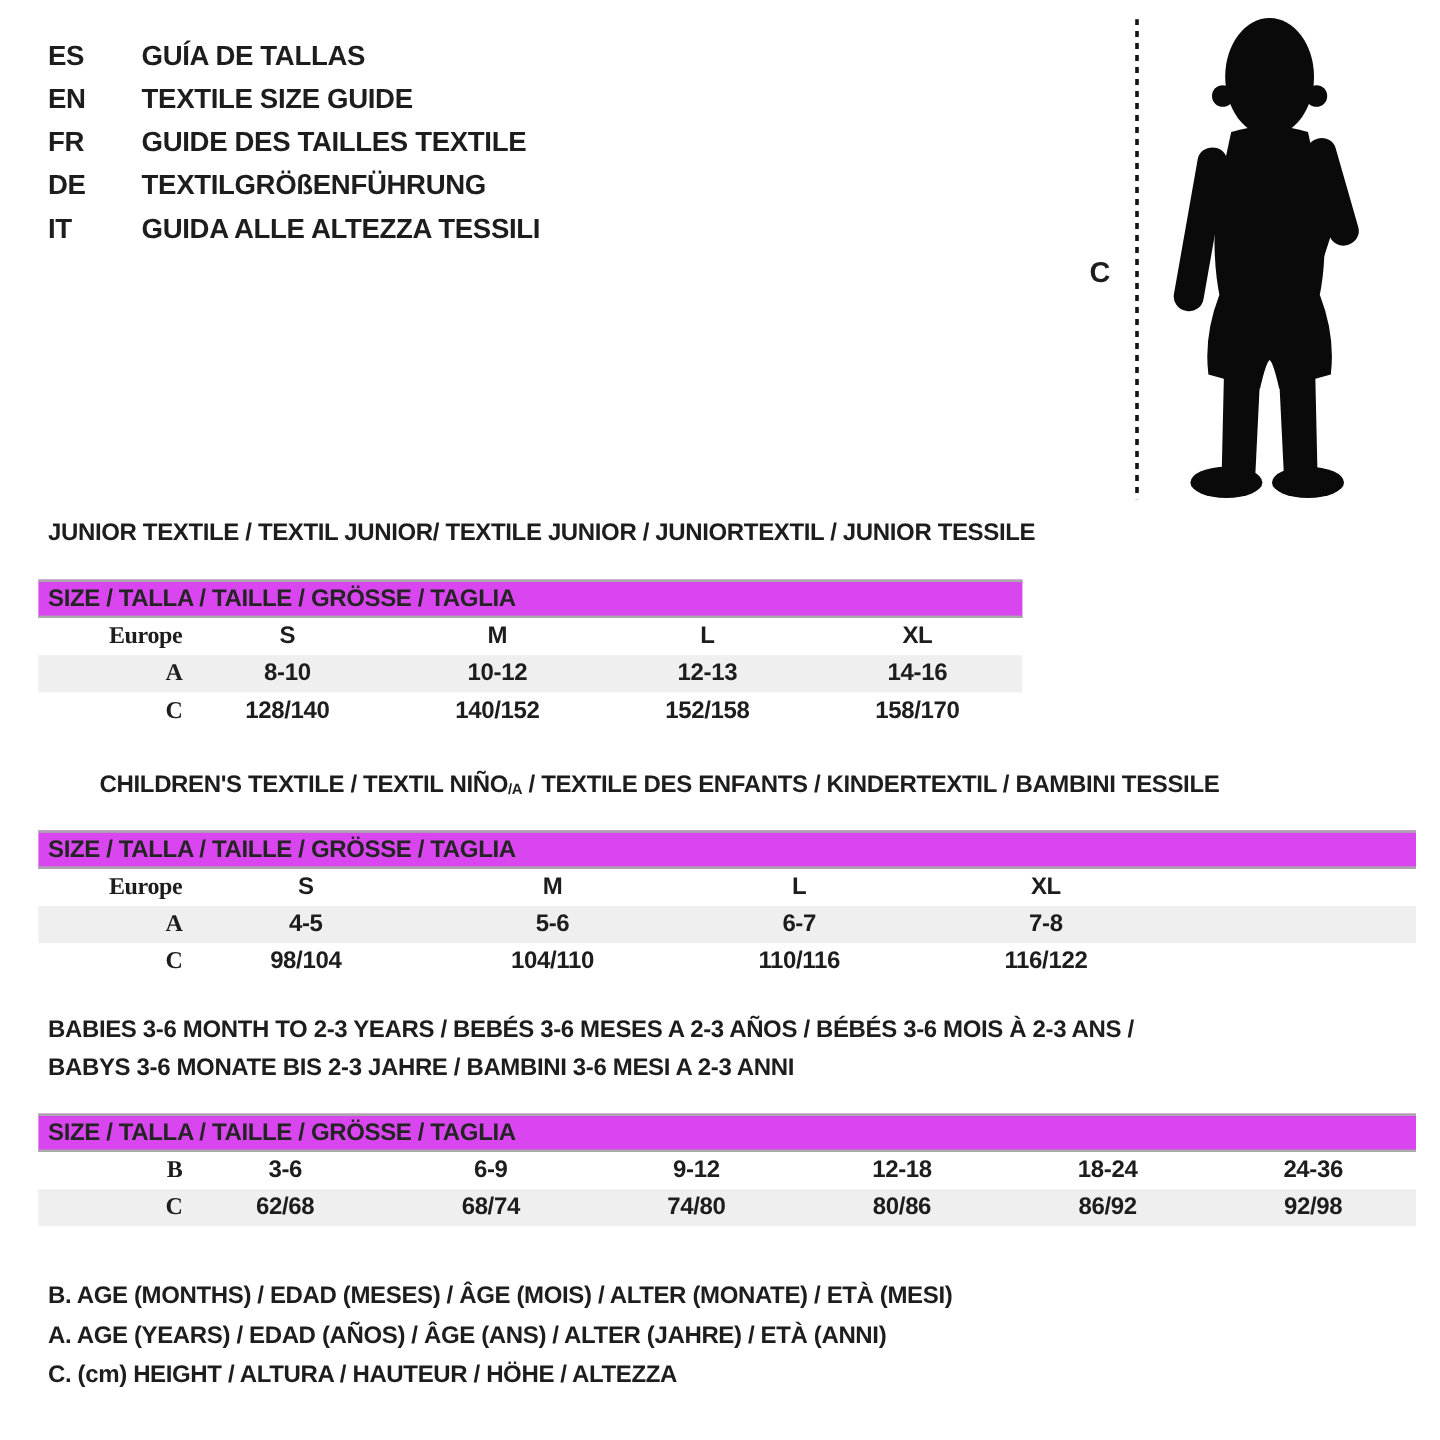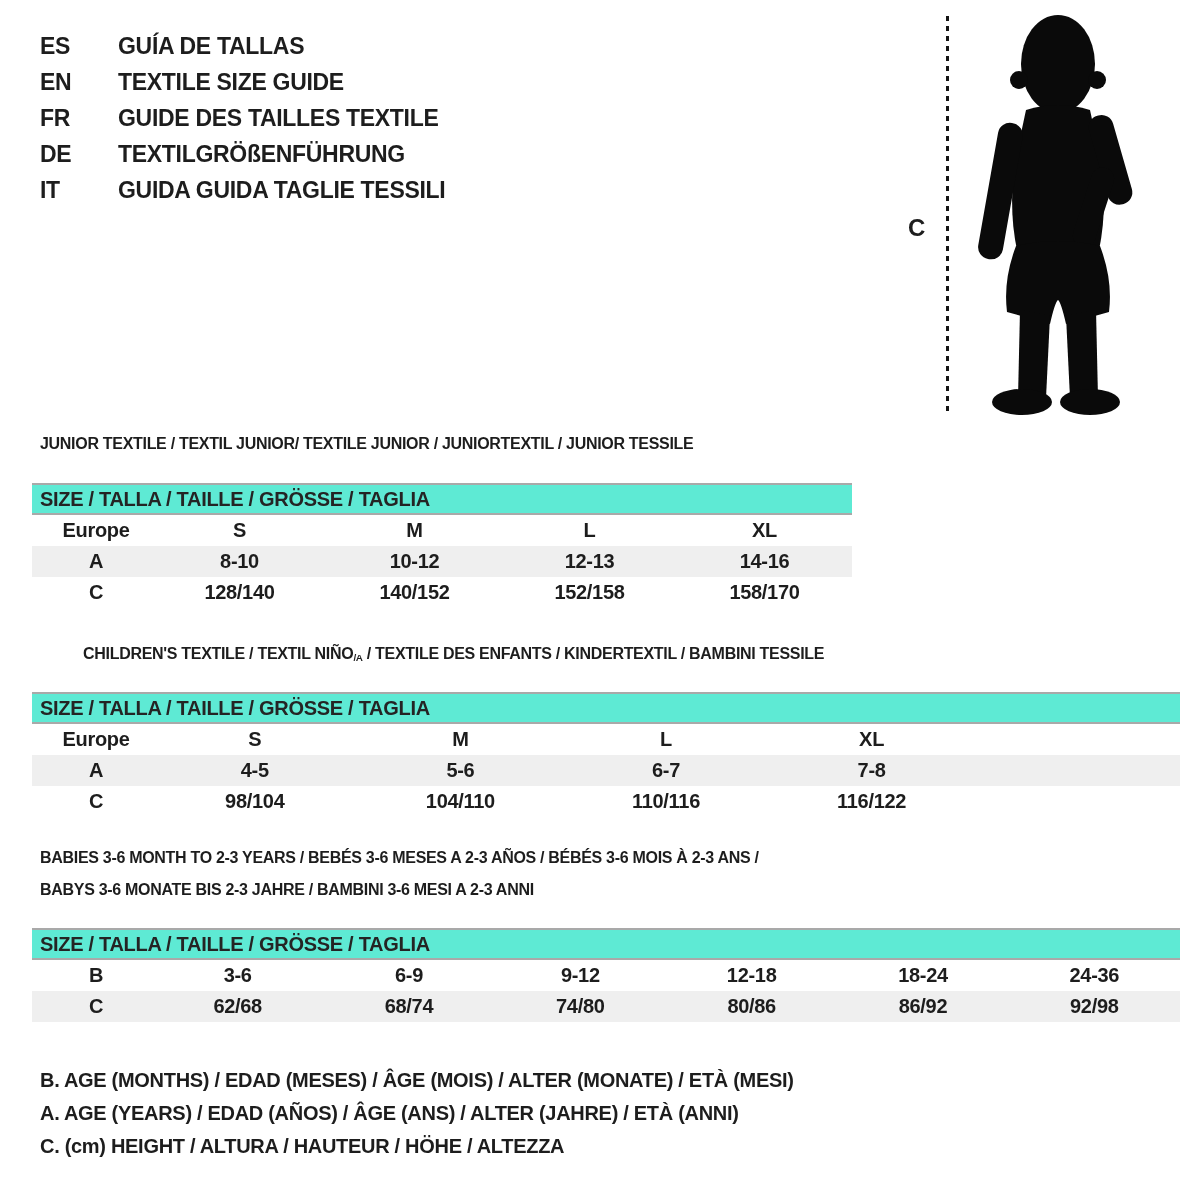--- a/index.html
+++ b/index.html
@@ -20,42 +20,42 @@
   
   .measure-label{left:908px;top:214px;font-size:24px;}
   .measure-line{
     left:946px;top:16px;width:3px;height:400px;
     background:repeating-linear-gradient(to bottom,#141414 0 5px,transparent 5px 10px);
   }
   .baby-svg{left:962px;top:8px;}
   .baby-svg svg{display:block;}
 
   
-  .sec-title{left:40px;font-size:16px;line-height:24px;}
+  .sec-title{left:40px;font-size:20px;line-height:24px;}
   .sec1-title{top:432px;}
   .sec2-title{top:642px;margin-left:43px;}
   .sec3-title{top:842px;line-height:32px;}
   .sub{font-size:0.62em;position:relative;top:2px;}
 
   
   .size-table{left:32px;font-size:20px;}
   .tbl1{top:483px;width:820px;}
   .tbl2{top:692px;width:1148px;}
   .tbl3{top:928px;width:1148px;}
   .thead{
-    height:28px;line-height:28px;background:#5eead4;
+    height:28px;line-height:28px;background:#d946ef;
     border-top:2px solid #a9a9a9;border-bottom:2px solid #a9a9a9;
     padding-left:8px;color:#242424;overflow:hidden;white-space:nowrap;
   }
   .trow{display:grid;height:31px;line-height:31px;}
   .t4{grid-template-columns:120px repeat(4,1fr);}
   .t5{grid-template-columns:120px repeat(5,1fr);}
   .t6{grid-template-columns:120px repeat(6,1fr);}
   .cell{text-align:center;}
-  .rowlabel{text-align:center;padding-left:8px;}
+  .rowlabel{text-align:right;padding-left:8px;font-family:Liberation Serif, serif;}
   .alt{background:#efefef;}
 
   
   .legend{left:40px;top:1064px;font-size:20px;line-height:33px;}
 </style>
 </head>
 <body>
 
 <div>
 
@@ -71,21 +71,21 @@
     <div class="lang-row">
       <span class="lang-code">FR</span>
       <span class="lang-label nowrap">GUIDE DES TAILLES TEXTILE</span>
     </div>
     <div class="lang-row">
       <span class="lang-code">DE</span>
       <span class="lang-label nowrap">TEXTILGRÖßENFÜHRUNG</span>
     </div>
     <div class="lang-row">
       <span class="lang-code">IT</span>
-      <span class="lang-label nowrap">GUIDA GUIDA TAGLIE TESSILI</span>
+      <span class="lang-label nowrap">GUIDA ALLE ALTEZZA TESSILI</span>
     </div>
   </div>
 
   <div class="abs measure-label">C</div>
   <div class="abs measure-line"></div>
   <div class="abs baby-svg">
     <svg width="184" height="414" viewBox="0 0 184 414" fill="#0a0a0a" xmlns="http://www.w3.org/2000/svg">
       <ellipse cx="96" cy="56" rx="37" ry="49"></ellipse>
       <circle cx="57" cy="72" r="9"></circle>
       <circle cx="135" cy="72" r="9"></circle>

